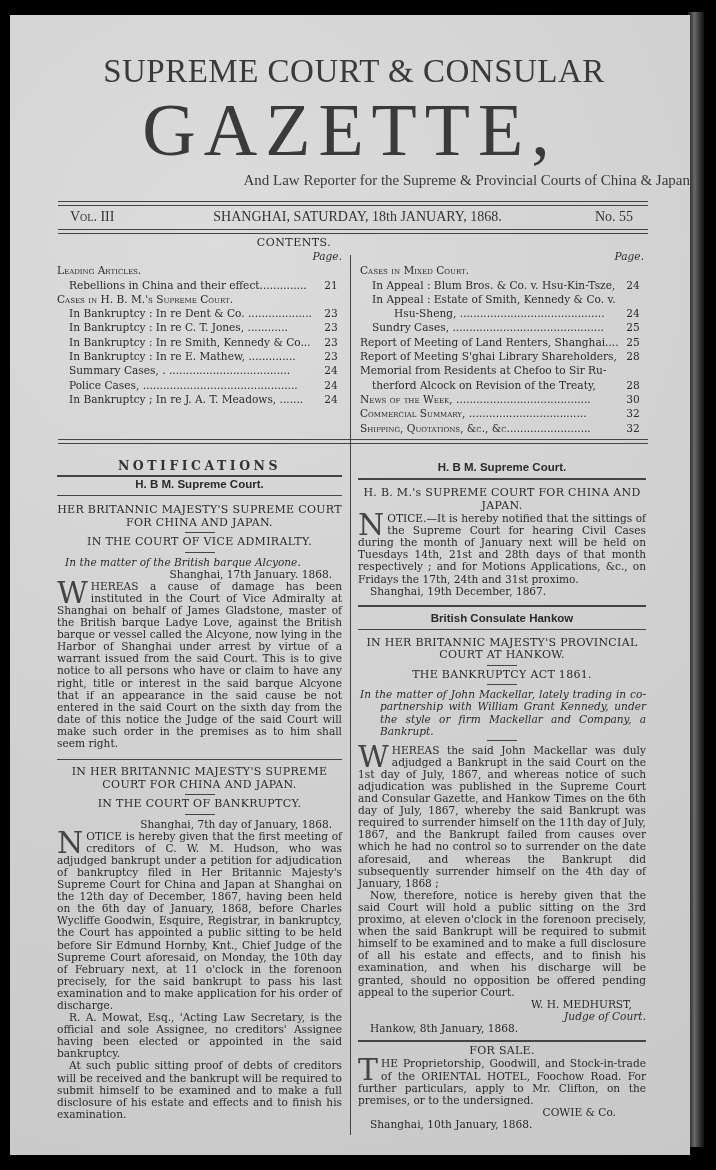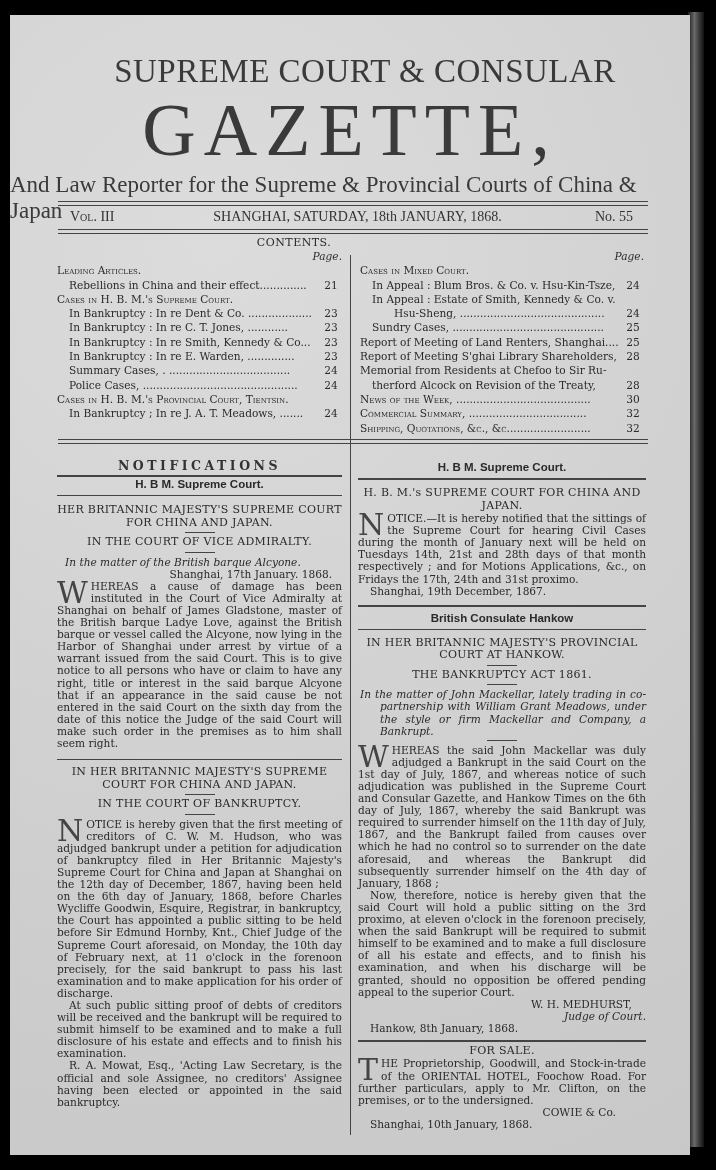--- a/index.html
+++ b/index.html
@@ -4,26 +4,26 @@
 <style>
   html, body { margin:0; padding:0; }
   body { width:716px; height:1170px; background:#000; position:relative; overflow:hidden;
          font-family:"DejaVu Serif", "Liberation Serif", serif; color:#2a2a2a; }
   .spine { position:absolute; left:688px; top:12px; width:16px; height:1135px;
            background:linear-gradient(90deg,#1a1a1a,#6a6a6a 40%,#3a3a3a 70%,#111); }
   .page { position:absolute; left:10px; top:15px; width:680px; height:1140px;
           background:#d4d4d4;
           background-image:radial-gradient(circle at 30% 20%, #dcdcdc 0, #cfcfcf 60%, #c8c8c8 100%);
           box-sizing:border-box; }
-  .mast1 { position:absolute; left:15px; width:680px; top:38px; text-align:center;
+  .mast1 { position:absolute; left:4px; width:680px; top:38px; text-align:center;
            font-family:"Liberation Serif", serif; font-size:33px; letter-spacing:0.5px; color:#3a3a3a; }
   .mast2 { position:absolute; left:0; width:680px; top:78px; text-align:center;
            font-family:"Liberation Serif", serif; font-size:74px; letter-spacing:8px; color:#3a3a3a; line-height:1; }
-  .mast3 { position:absolute; left:0; width:680px; top:157px; text-align:left;
-           font-family:"Liberation Serif", serif; font-size:23px; color:#3a3a3a; }
+  .mast3 { position:absolute; left:0; width:680px; top:157px; text-align:right;
+           font-family:"Liberation Serif", serif; font-size:15px; color:#3a3a3a; }
   .rule2 { position:absolute; left:48px; width:590px; height:3px; border-top:1.5px solid #444; border-bottom:1px solid #444; }
   .dateline { position:absolute; left:60px; width:575px; top:194px; font-family:"Liberation Serif", serif; font-size:14px; color:#333; }
   .dateline .l { position:absolute; left:0; font-variant:small-caps; }
   .dateline .c { position:absolute; left:0; width:575px; text-align:center; }
   .dateline .r { position:absolute; right:12px; }
   .contents-title { position:absolute; left:0; width:568px; top:221px; text-align:center; font-size:11px; letter-spacing:0.5px; }
   .col { position:absolute; font-size:10.6px; line-height:14.3px; }
   .toc-left { left:47px; top:234px; width:285px; }
   .toc-right { left:350px; top:234px; width:284px; }
   .vline { position:absolute; width:1px; background:#444; }
@@ -86,33 +86,30 @@
         </div>
         <div class="toc-row">
           <span class="t ind">In Bankruptcy : In re C. T. Jones, ............</span>
           <span class="p">23</span>
         </div>
         <div class="toc-row">
           <span class="t ind">In Bankruptcy : In re Smith, Kennedy &amp; Co...</span>
           <span class="p">23</span>
         </div>
         <div class="toc-row">
-          <span class="t ind">In Bankruptcy : In re E. Warden, ..............</span>
+          <span class="t ind">In Bankruptcy : In re E. Mathew, ..............</span>
           <span class="p">23</span>
         </div>
         <div class="toc-row">
           <span class="t ind">Summary Cases, . ....................................</span>
           <span class="p">24</span>
         </div>
         <div class="toc-row">
           <span class="t ind">Police Cases, ..............................................</span>
           <span class="p">24</span>
-        </div>
-        <div class="toc-row">
-          <span class="t sect">Cases in H. B. M.'s Provincial Court, Tientsin.</span>
         </div>
         <div class="toc-row">
           <span class="t ind">In Bankruptcy ; In re J. A. T. Meadows, .......</span>
           <span class="p">24</span>
         </div>
       </div>
   </div>
   <div class="vline" style="left:340px; top:240px; height:198px;"></div>
   <div class="col toc-right">
     <div class="pagehdr">Page.</div>
@@ -182,40 +179,41 @@
     <div class="shortrule"></div>
     <p style="padding-left:8px;"><i>In the matter of the British barque Alcyone.</i></p>
     <p class="right" style="padding-right:10px;">Shanghai, 17th January. 1868.</p>
     <p><span class="dropcap">W</span><span>HEREAS a cause of damage has been instituted in the Court of Vice Admiralty at Shanghai on behalf of James Gladstone, master of the British barque Ladye Love, against the British barque or vessel called the Alcyone, now lying in the Harbor of Shanghai under arrest by virtue of a warrant issued from the said Court. This is to give notice to all persons who have or claim to have any right, title or interest in the said barque Alcyone that if an appearance in the said cause be not entered in the said Court on the sixth day from the date of this notice the Judge of the said Court will make such order in the premises as to him shall seem right.</span></p>
 
     <div style="border-top:1px solid #444; margin:10px 0 6px;"></div>
     <div class="caps">IN HER BRITANNIC MAJESTY'S SUPREME COURT FOR CHINA AND JAPAN.</div>
     <div class="shortrule"></div>
     <div class="caps">IN THE COURT OF BANKRUPTCY.</div>
     <div class="shortrule"></div>
+    <p class="right" style="padding-right:10px;">Shanghai, 7th day of January, 1868.</p>
     <p><span class="dropcap">N</span><span>OTICE is hereby given that the first meeting of creditors of C. W. M. Hudson, who was adjudged bankrupt under a petition for adjudication of bankruptcy filed in Her Britannic Majesty's Supreme Court for China and Japan at Shanghai on the 12th day of December, 1867, having been held on the 6th day of January, 1868, before Charles Wycliffe Goodwin, Esquire, Registrar, in bankruptcy, the Court has appointed a public sitting to be held before Sir Edmund Hornby, Knt., Chief Judge of the Supreme Court aforesaid, on Monday, the 10th day of February next, at 11 o'clock in the forenoon precisely, for the said bankrupt to pass his last examination and to make application for his order of discharge.</span></p>
+    <p class="indent">R. A. Mowat, Esq., 'Acting Law Secretary, is the official and sole Assignee, no creditors' Assignee having been elected or appointed in the said bankruptcy.</p>
     <p class="indent">At such public sitting proof of debts of creditors will be received and the bankrupt will be required to submit himself to be examined and to make a full disclosure of his estate and effects and to finish his examination.</p>
-    <p class="indent">R. A. Mowat, Esq., 'Acting Law Secretary, is the official and sole Assignee, no creditors' Assignee having been elected or appointed in the said bankruptcy.</p>
   </div>
 
   <div class="col-text" style="left:348px; top:446px; width:288px;">
     <div class="boldhead">H. B M. Supreme Court.</div>
     <div style="border-top:2px solid #444; margin:5px 0 7px;"></div>
     <div class="caps">H. B. M.'s SUPREME COURT FOR CHINA AND JAPAN.</div>
     <p><span class="dropcap">N</span><span>OTICE.—It is hereby notified that the sittings of the Supreme Court for hearing Civil Cases during the month of January next will be held on Tuesdays 14th, 21st and 28th days of that month respectively ; and for Motions Applications, &amp;c., on Fridays the 17th, 24th and 31st proximo.</span></p>
     <p style="padding-left:12px;">Shanghai, 19th December, 1867.</p>
 
     <div style="border-top:2px solid #444; margin:8px 0 5px;"></div>
     <div class="boldhead">British Consulate Hankow</div>
     <div style="border-top:1px solid #444; margin:5px 0 7px;"></div>
     <div class="caps">IN HER BRITANNIC MAJESTY'S PROVINCIAL COURT AT HANKOW.</div>
     <div class="shortrule"></div>
     <div class="caps">THE BANKRUPTCY ACT 1861.</div>
     <div class="shortrule"></div>
-    <p style="padding-left:22px; text-indent:-20px;"><i>In the matter of John Mackellar, lately trading in co-partnership with William Grant Meadows, under the style or firm Mackellar and Company, a Bankrupt.</i></p>
+    <p style="padding-left:22px; text-indent:-20px;"><i>In the matter of John Mackellar, lately trading in co-partnership with William Grant Kennedy, under the style or firm Mackellar and Company, a Bankrupt.</i></p>
     <div class="shortrule"></div>
     <p><span class="dropcap">W</span><span>HEREAS the said John Mackellar was duly adjudged a Bankrupt in the said Court on the 1st day of July, 1867, and whereas notice of such adjudication was published in the Supreme Court and Consular Gazette, and Hankow Times on the 6th day of July, 1867, whereby the said Bankrupt was required to surrender himself on the 11th day of July, 1867, and the Bankrupt failed from causes over which he had no control so to surrender on the date aforesaid, and whereas the Bankrupt did subsequently surrender himself on the 4th day of January, 1868 ;</span></p>
     <p class="indent">Now, therefore, notice is hereby given that the said Court will hold a public sitting on the 3rd proximo, at eleven o'clock in the forenoon precisely, when the said Bankrupt will be required to submit himself to be examined and to make a full disclosure of all his estate and effects, and to finish his examination, and when his discharge will be granted, should no opposition be offered pending appeal to the superior Court.</p>
     <p class="right" style="padding-right:14px;">W. H. MEDHURST,</p>
     <p class="right"><i>Judge of Court.</i></p>
     <p style="padding-left:12px;">Hankow, 8th January, 1868.</p>
 
     <div style="border-top:2px solid #444; margin:6px 0 3px;"></div>
     <div class="caps">FOR SALE.</div>
     <p><span class="dropcap">T</span><span>HE Proprietorship, Goodwill, and Stock-in-trade of the ORIENTAL HOTEL, Foochow Road. For further particulars, apply to Mr. Clifton, on the premises, or to the undersigned.</span></p>

